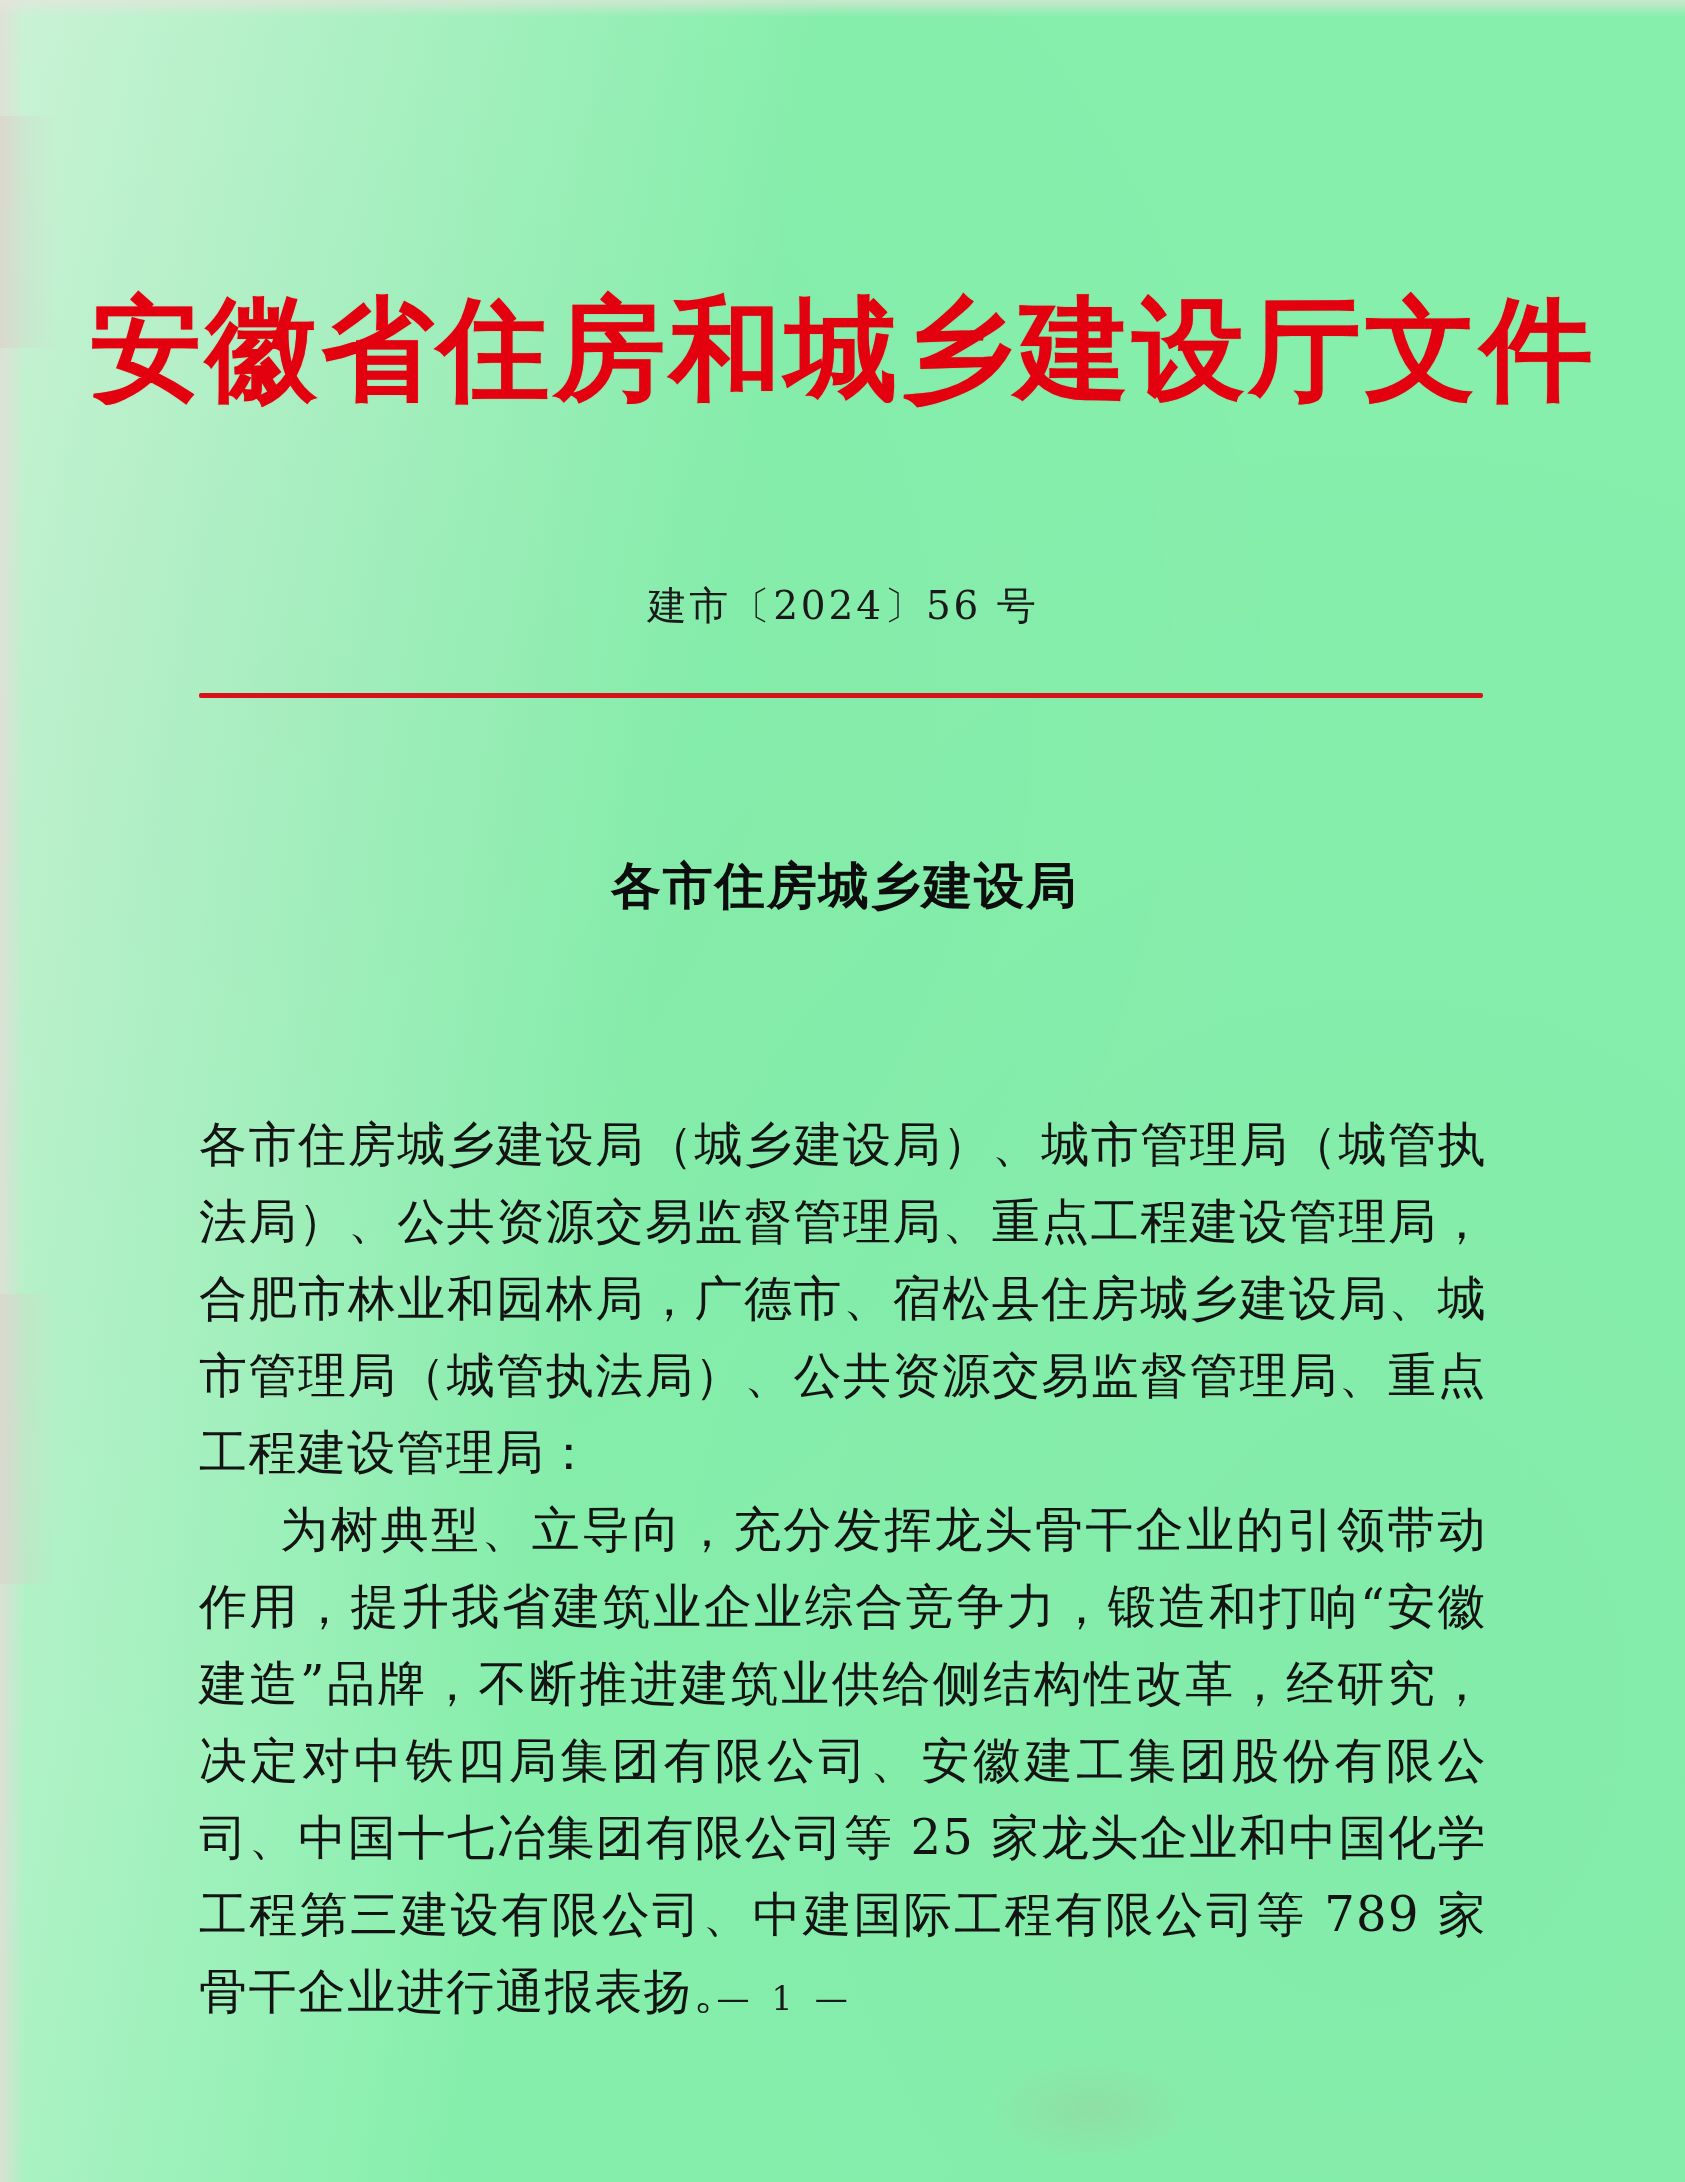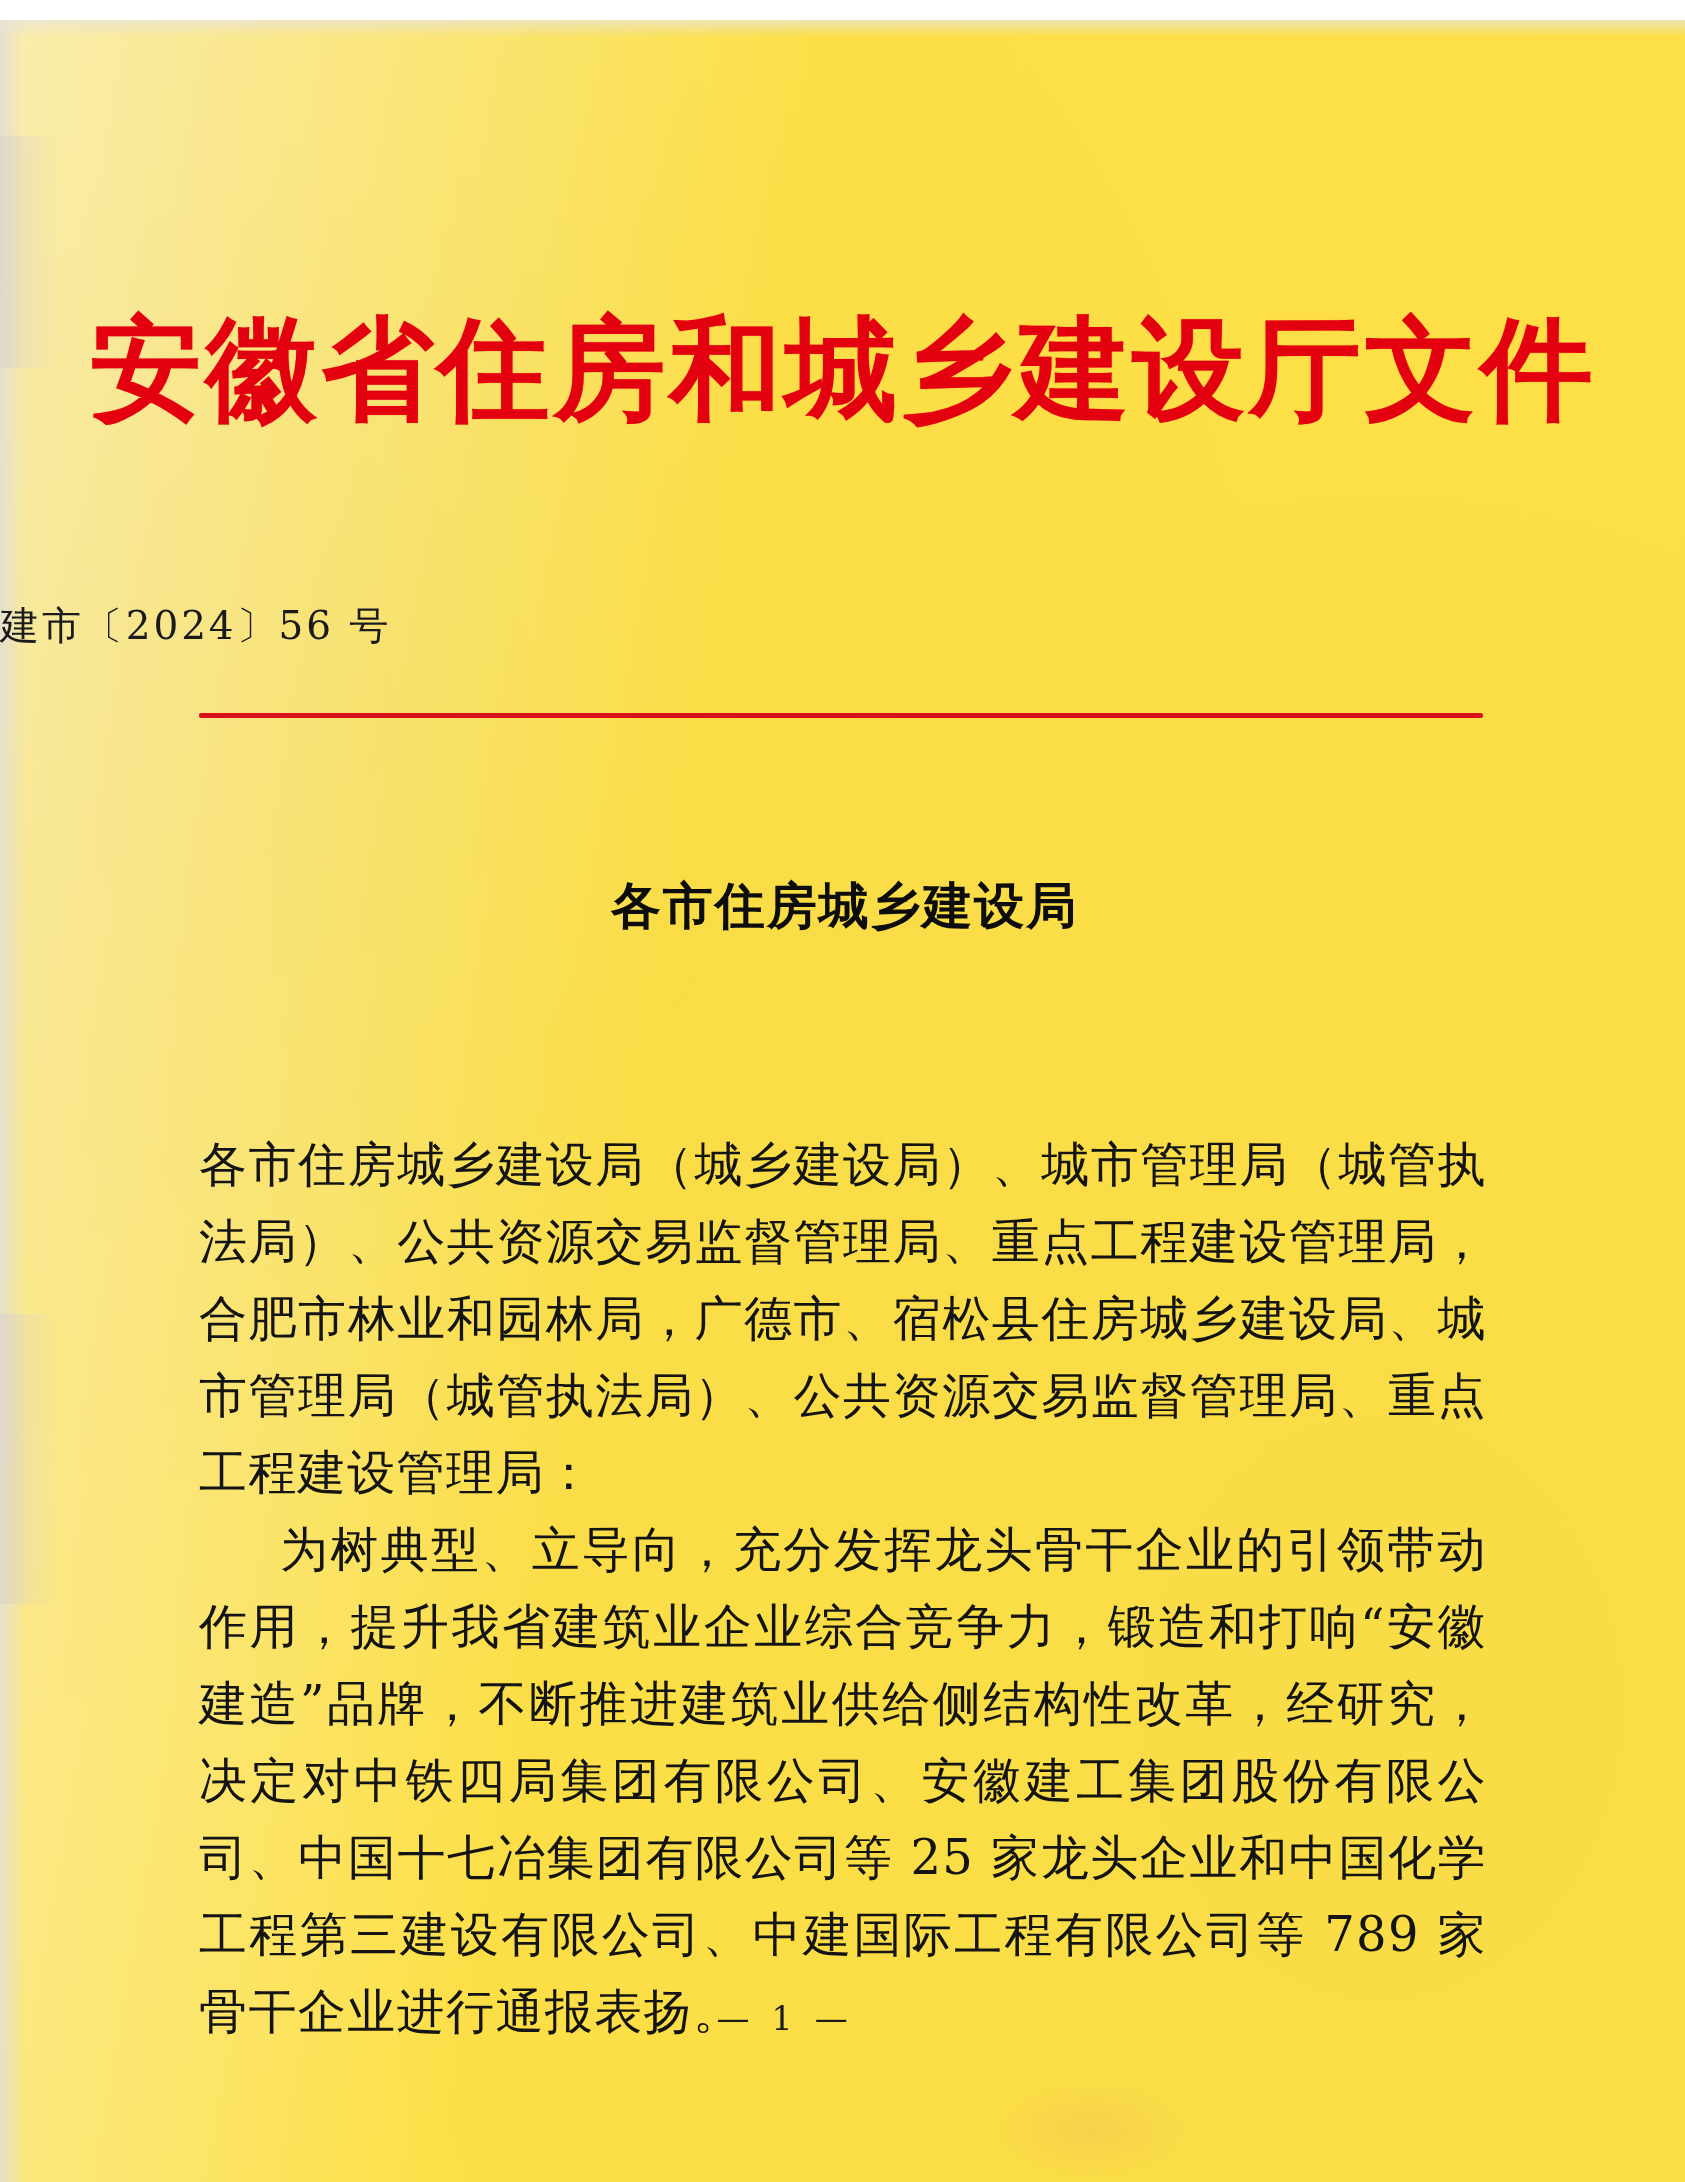--- a/index.html
+++ b/index.html
@@ -13,22 +13,21 @@
     position: relative;
     font-family: "DejaVu Serif", "Liberation Serif", serif;
     color: #111;
     overflow: hidden;
   }
 
   
   .page {
     position: absolute;
     inset: 0;
-    background: #fde047;
-    margin-top: 20px;
+    background: #86efac;
   }
   .page::before {
     content: "";
     position: absolute;
     inset: 0;
     background:
       radial-gradient(ellipse at 18% 32%, rgba(0,0,0,0.018), rgba(0,0,0,0) 55%),
       radial-gradient(ellipse at 82% 78%, rgba(0,0,0,0.015), rgba(0,0,0,0) 60%),
       linear-gradient(100deg, rgba(250,248,244,0.6), rgba(255,255,255,0) 40%);
     pointer-events: none;
@@ -79,20 +78,21 @@
     color: #e3000f;
     text-shadow: 0 0 1px rgba(227,0,15,0.5);
     white-space: nowrap;
   }
 
   .doc-number {
     position: absolute;
     top: 579px;
     left: 0;
     width: 100%;
+    text-align: center;
     font-size: 39px;
     letter-spacing: 2.9px;
     color: #1a1a1a;
     font-family: "DejaVu Serif", "Liberation Serif", serif;
   }
 
   .red-rule {
     position: absolute;
     top: 693px;
     left: 199px;

